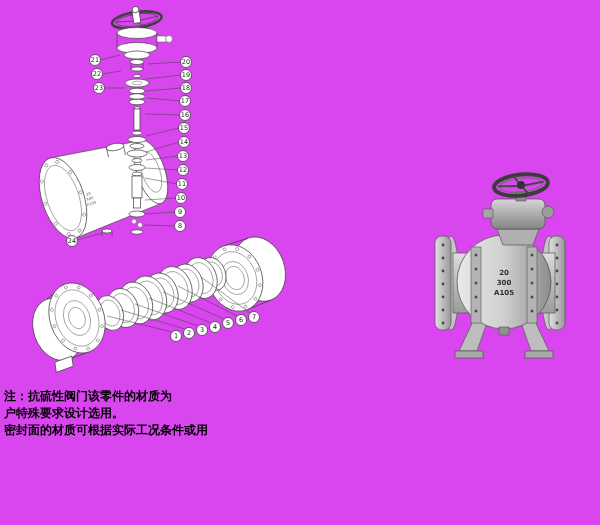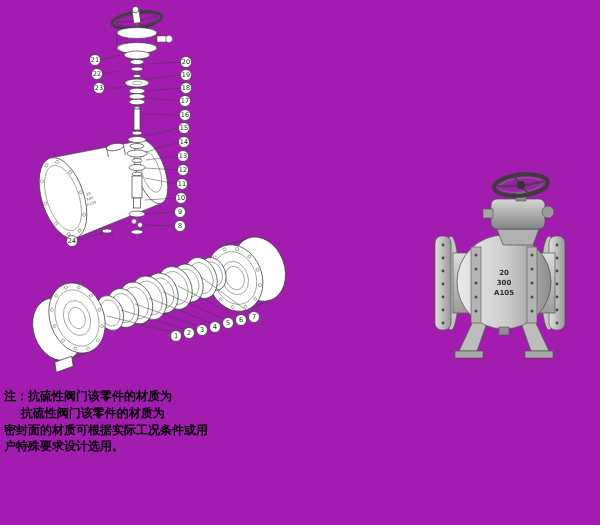--- a/index.html
+++ b/index.html
@@ -1,17 +1,17 @@
 <!DOCTYPE html>
 <html><head>
 <meta charset="utf-8">
 <style>
   * { margin:0; padding:0; box-sizing:border-box; }
   html,body { width:600px; height:525px; background:#ffffff; font-family:"DejaVu Sans",sans-serif; }
-  #canvas { position:relative; width:600px; height:525px; background:#a21caf; overflow:hidden; }
+  #canvas { position:relative; width:600px; height:525px; background:#d946ef; overflow:hidden; }
   svg { position:absolute; }
   .lw { stroke:#3f3f3f; stroke-width:0.7; fill:#ffffff; }
   .lw-thin { stroke:#4a4a4a; stroke-width:0.45; fill:#ffffff; }
   .lw-line { stroke:#3f3f3f; stroke-width:0.7; fill:none; }
   .centerline { stroke:#8a8a8a; stroke-width:0.45; fill:none; stroke-dasharray:8 2 2 2; }
   .leader { stroke:#3f3f3f; stroke-width:0.5; fill:none; }
   .callout circle { fill:#ffffff; stroke:#3f3f3f; stroke-width:0.8; }
   .callout text { font-size:6.5px; fill:#1c1c1c; text-anchor:middle; font-family:"DejaVu Sans",sans-serif; }
   .tiny-mark { font-size:3.8px; fill:#555; text-anchor:middle; font-family:"DejaVu Sans",sans-serif; }
   .body-mark { font-size:7px; font-weight:bold; fill:#2e2e2e; text-anchor:middle; font-family:"DejaVu Sans",sans-serif; }
@@ -417,18 +417,17 @@
       <line x1="106" y1="31" x2="83" y2="29" stroke="#444" stroke-width="1.8"></line>
       <line x1="106" y1="31" x2="129" y2="29" stroke="#444" stroke-width="1.8"></line>
       <line x1="106" y1="31" x2="100" y2="21" stroke="#444" stroke-width="1.8"></line>
       <line x1="106" y1="31" x2="113" y2="40" stroke="#444" stroke-width="1.8"></line>
       <circle cx="106" cy="30" r="4" fill="#333"></circle>
     </g>
   </svg>
 
   <div id="notes">
     <div class="note-line">注：抗硫性阀门该零件的材质为</div>
-    <div class="note-line">    抗硫性阀门该零件的材质为</div>
+    <div class="note-line">户特殊要求设计选用。</div>
     <div class="note-line">密封面的材质可根据实际工况条件或用</div>
-    <div class="note-line">户特殊要求设计选用。</div>
   </div>
 
 </div>
 
 </body></html>

